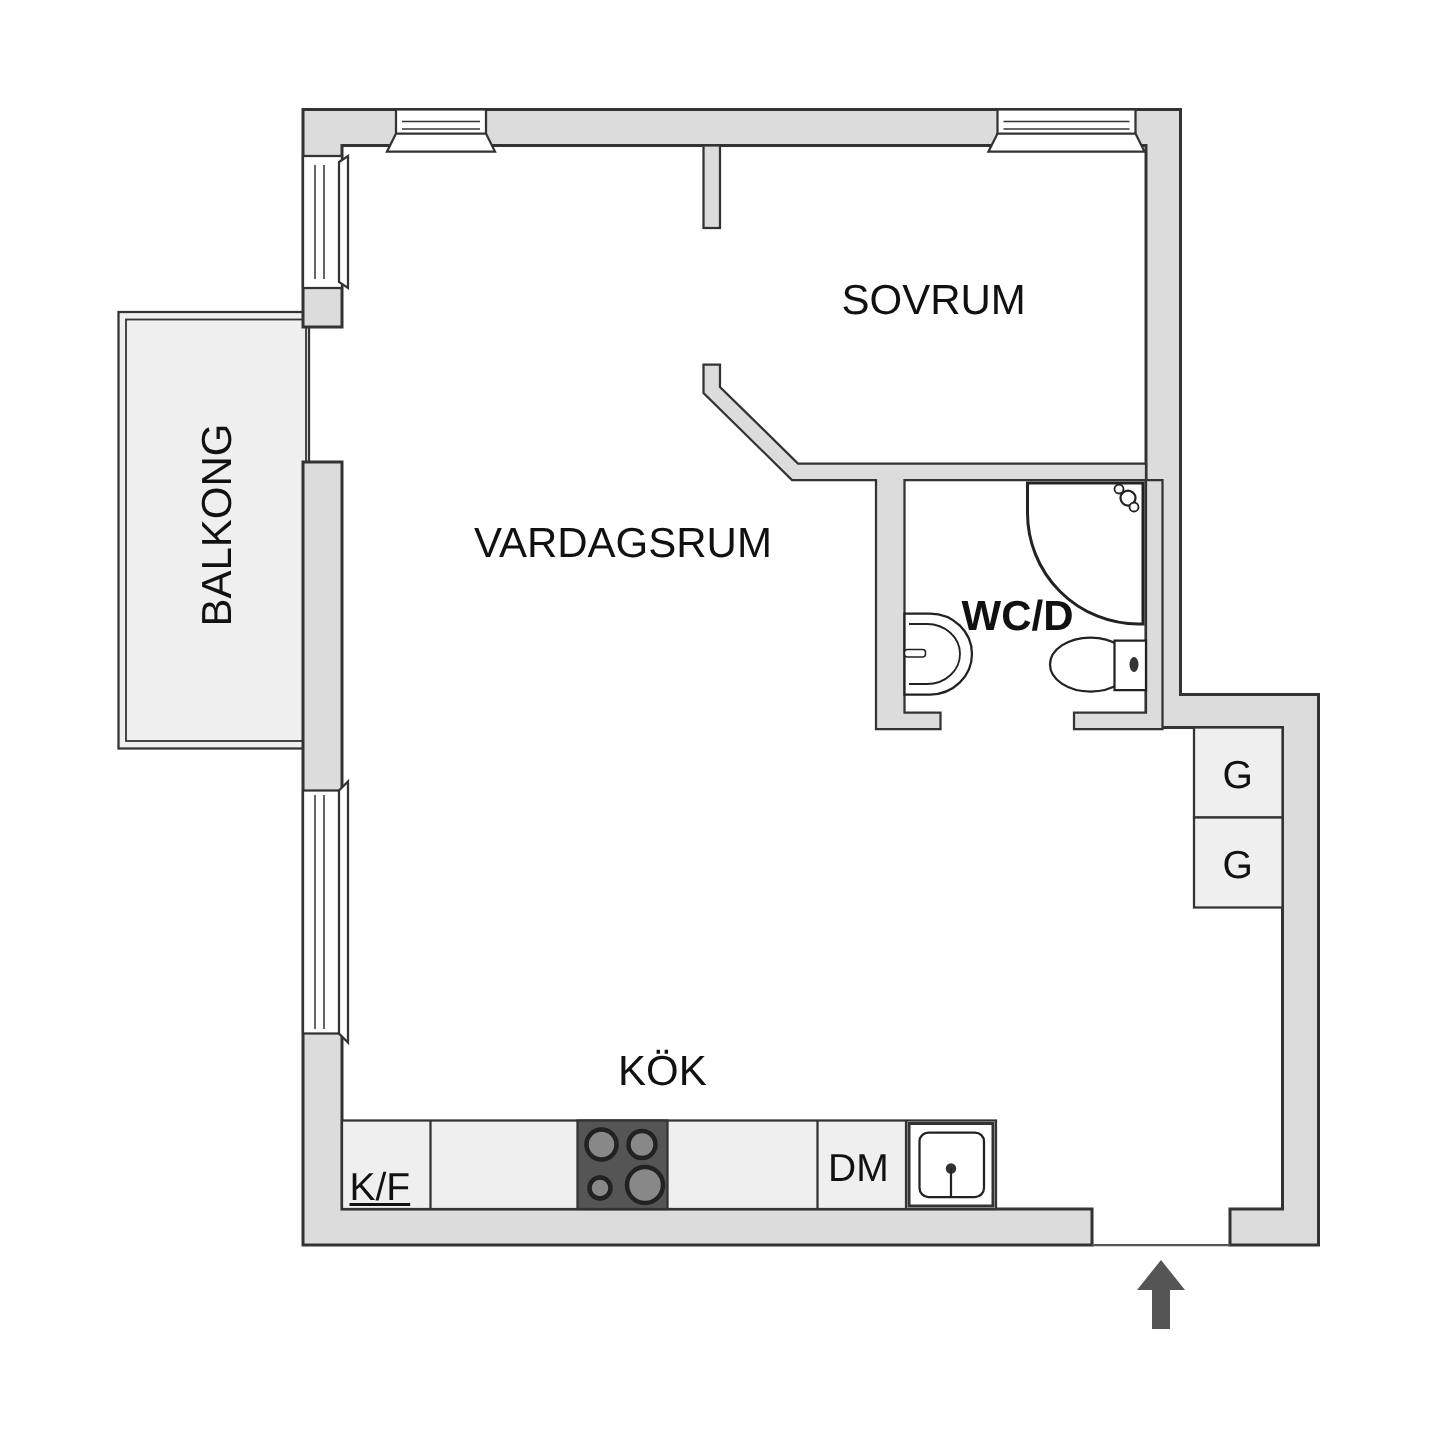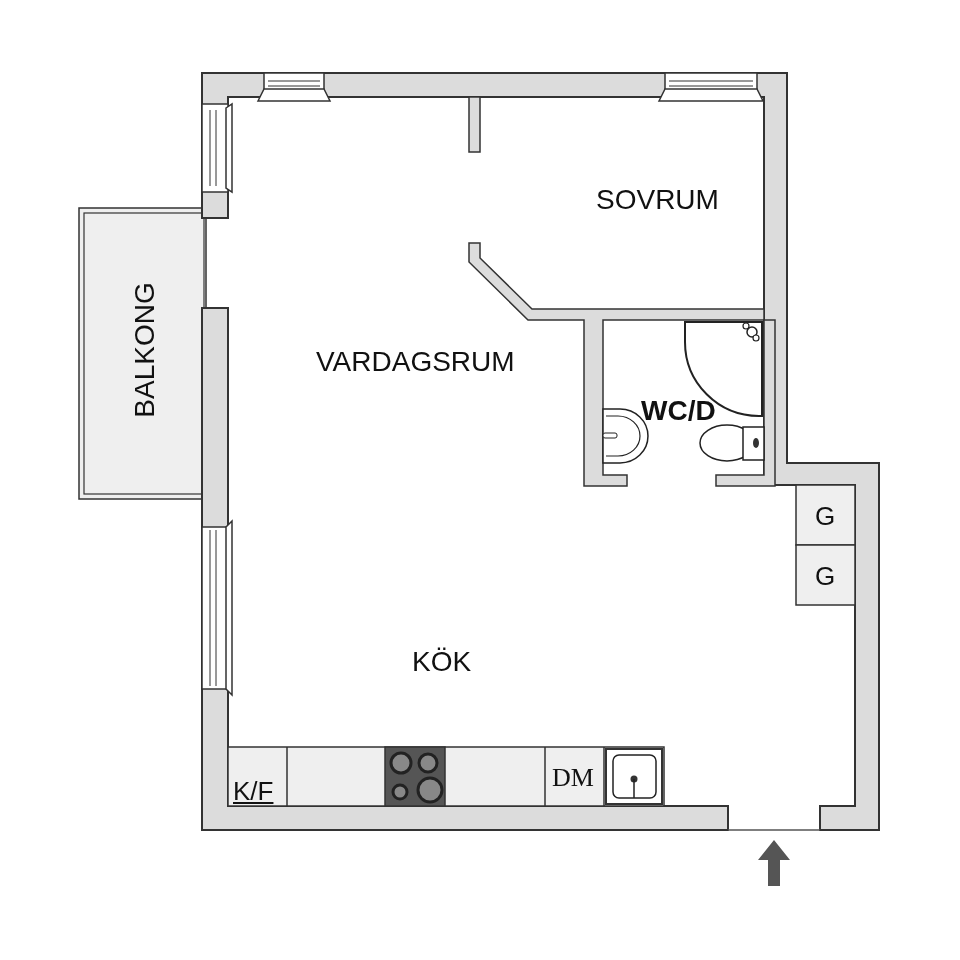--- a/index.html
+++ b/index.html
@@ -103,22 +103,22 @@
     <circle cx="634" cy="779" r="3.5" fill="#333"></circle>
     <line x1="634" y1="779" x2="634" y2="798" stroke="#222" stroke-width="1.5"></line>
   </g>
 
   <line x1="728" y1="830" x2="820" y2="830" stroke="#555" stroke-width="1.5"></line>
   <g fill="#555">
     <path d="M774,840 L758,860 L768,860 L768,886 L780,886 L780,860 L790,860 Z"></path>
   </g>
 </svg>
 
-<div class="lbl room" style="left:561px;top:186px;margin-left:35px;">SOVRUM</div>
+<div class="lbl room" style="left:561px;top:186px;">SOVRUM</div>
 <div class="lbl room" style="left:316px;top:348px;">VARDAGSRUM</div>
 <div class="lbl room" style="left:641px;top:397px;font-weight:bold;">WC/D</div>
-<div class="lbl room" style="left:412px;top:648px;">KÖK</div>
+<div class="lbl room" style="left:412px;top:700px;">KÖK</div>
 <div class="lbl room" style="left:145px;top:350px;transform:translate(-50%,-50%) rotate(-90deg);transform-origin:center;">BALKONG</div>
 
 <div class="lbl small" style="left:815px;top:503px;">G</div>
 <div class="lbl small" style="left:815px;top:563px;">G</div>
 <div class="lbl small" style="left:233px;top:778px;text-decoration:underline;">K/F</div>
-<div class="lbl small" style="left:552px;top:765px;font-family:Liberation Serif, serif;">DM</div>
+<div class="lbl small" style="left:552px;top:765px;">DM</div>
 
 </body></html>

